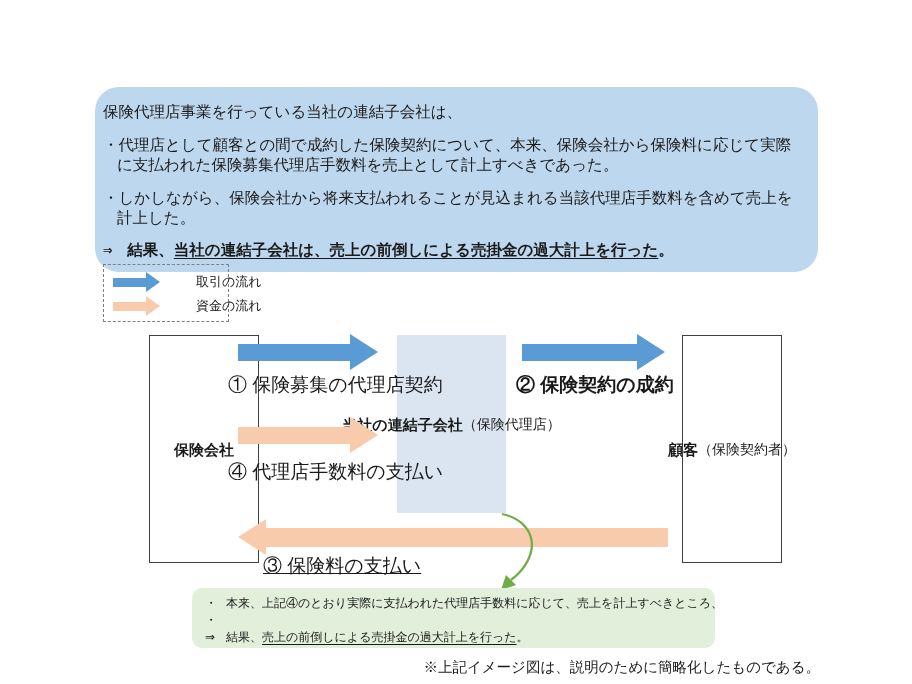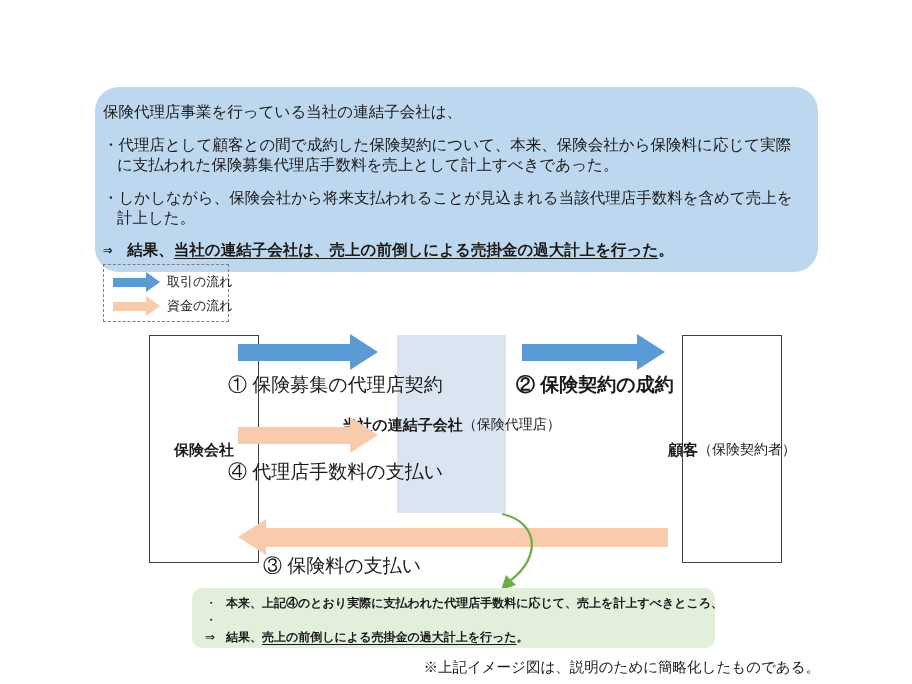--- a/index.html
+++ b/index.html
@@ -18,21 +18,21 @@
   .intro-box p { margin:0 0 13px 0; }
   .intro-bullet { padding-left:14px; text-indent:-14px; }
   .intro-conclusion { font-weight:bold; margin-top:16px;font-family:Liberation Mono, monospace; }
   .concl-arrow { margin-right:15px; }
   .u { text-decoration:underline; text-underline-offset:3px; text-decoration-thickness:1.2px; }
   
   .legend {
     position:absolute; left:103px; top:264px; width:126px; height:58px;
     border:1px dashed #7f7f7f; padding:5px 0 0 9px;
   }
-  .legend-row { display:flex; align-items:center; height:24px; }
+  .legend-row { display:flex; align-items:center; height:24px;gap:29px; }
   .legend-arrow { display:flex; align-items:center; width:47px; height:22px; flex:none; }
   .legend-arrow .bar { flex:1; height:9px; }
   .legend-arrow .head { width:0; height:0; border-top:10px solid transparent; border-bottom:10px solid transparent; }
   .legend-arrow.trans .bar { background:var(--transaction-arrow); }
   .legend-arrow.trans .head { border-left:14px solid var(--transaction-arrow); }
   .legend-arrow.fund .bar { background:var(--fund-arrow); }
   .legend-arrow.fund .head { border-left:14px solid var(--fund-arrow); }
   .legend-label { font-size:13px; margin-left:7px; white-space:nowrap; }
   
   .entity {
@@ -60,21 +60,21 @@
   .curved { position:absolute; left:480px; top:505px; color:var(--curved-arrow); }
   .curved path { stroke:currentColor; }
   
   .note-box {
     position:absolute; left:192px; top:588px; width:523px; height:60px;
     background:var(--note-box-bg); border-radius:10px;
     padding:7px 8px 0 13px; font-size:12px; line-height:17px;
   }
   .nb-line { display:flex; }
   .nb-marker { width:21px; flex:none; }
-  .nb-text { white-space:nowrap;font-weight:bold; }
+  .nb-text { white-space:nowrap; }
   
   .footnote { position:absolute; top:658px; right:92px; font-size:14.5px; white-space:nowrap; }
 </style>
 </head>
 <body>
 
 <div class="canvas">
 
   <div class="intro-box">
     <p>保険代理店事業を行っている当社の連結子会社は、</p>
@@ -130,21 +130,21 @@
   <div class="flow-arrow right fund" style="left:238px; top:417px; width:140px;">
       <i class="bar"></i>
       <i class="head"></i>
     </div>
   <div class="flow-label" style="left:228px; top:459px;">④ 代理店手数料の支払い</div>
 
   <div class="flow-arrow left fund" style="left:238px; top:519px; width:430px;">
       <i class="head"></i>
       <i class="bar"></i>
     </div>
-  <div class="flow-label" style="left:263px; top:553px;">③ 保険料の支払い</div>
+  <div class="flow-label" style="left:263px; top:553px;text-decoration:underline;">③ 保険料の支払い</div>
 
   <svg class="curved" width="80" height="95" viewBox="0 0 80 95">
     <path d="M 22 9 C 58 17, 62 51, 31 75" fill="none" stroke-width="2.3"></path>
     <polygon points="21,85 36,80 26,70" fill="currentColor"></polygon>
   </svg>
 
   <div class="note-box">
     <div class="nb-line">
       <span class="nb-marker">・</span>
       <span class="nb-text">本来、上記④のとおり実際に支払われた代理店手数料に応じて、売上を計上すべきところ、</span>

